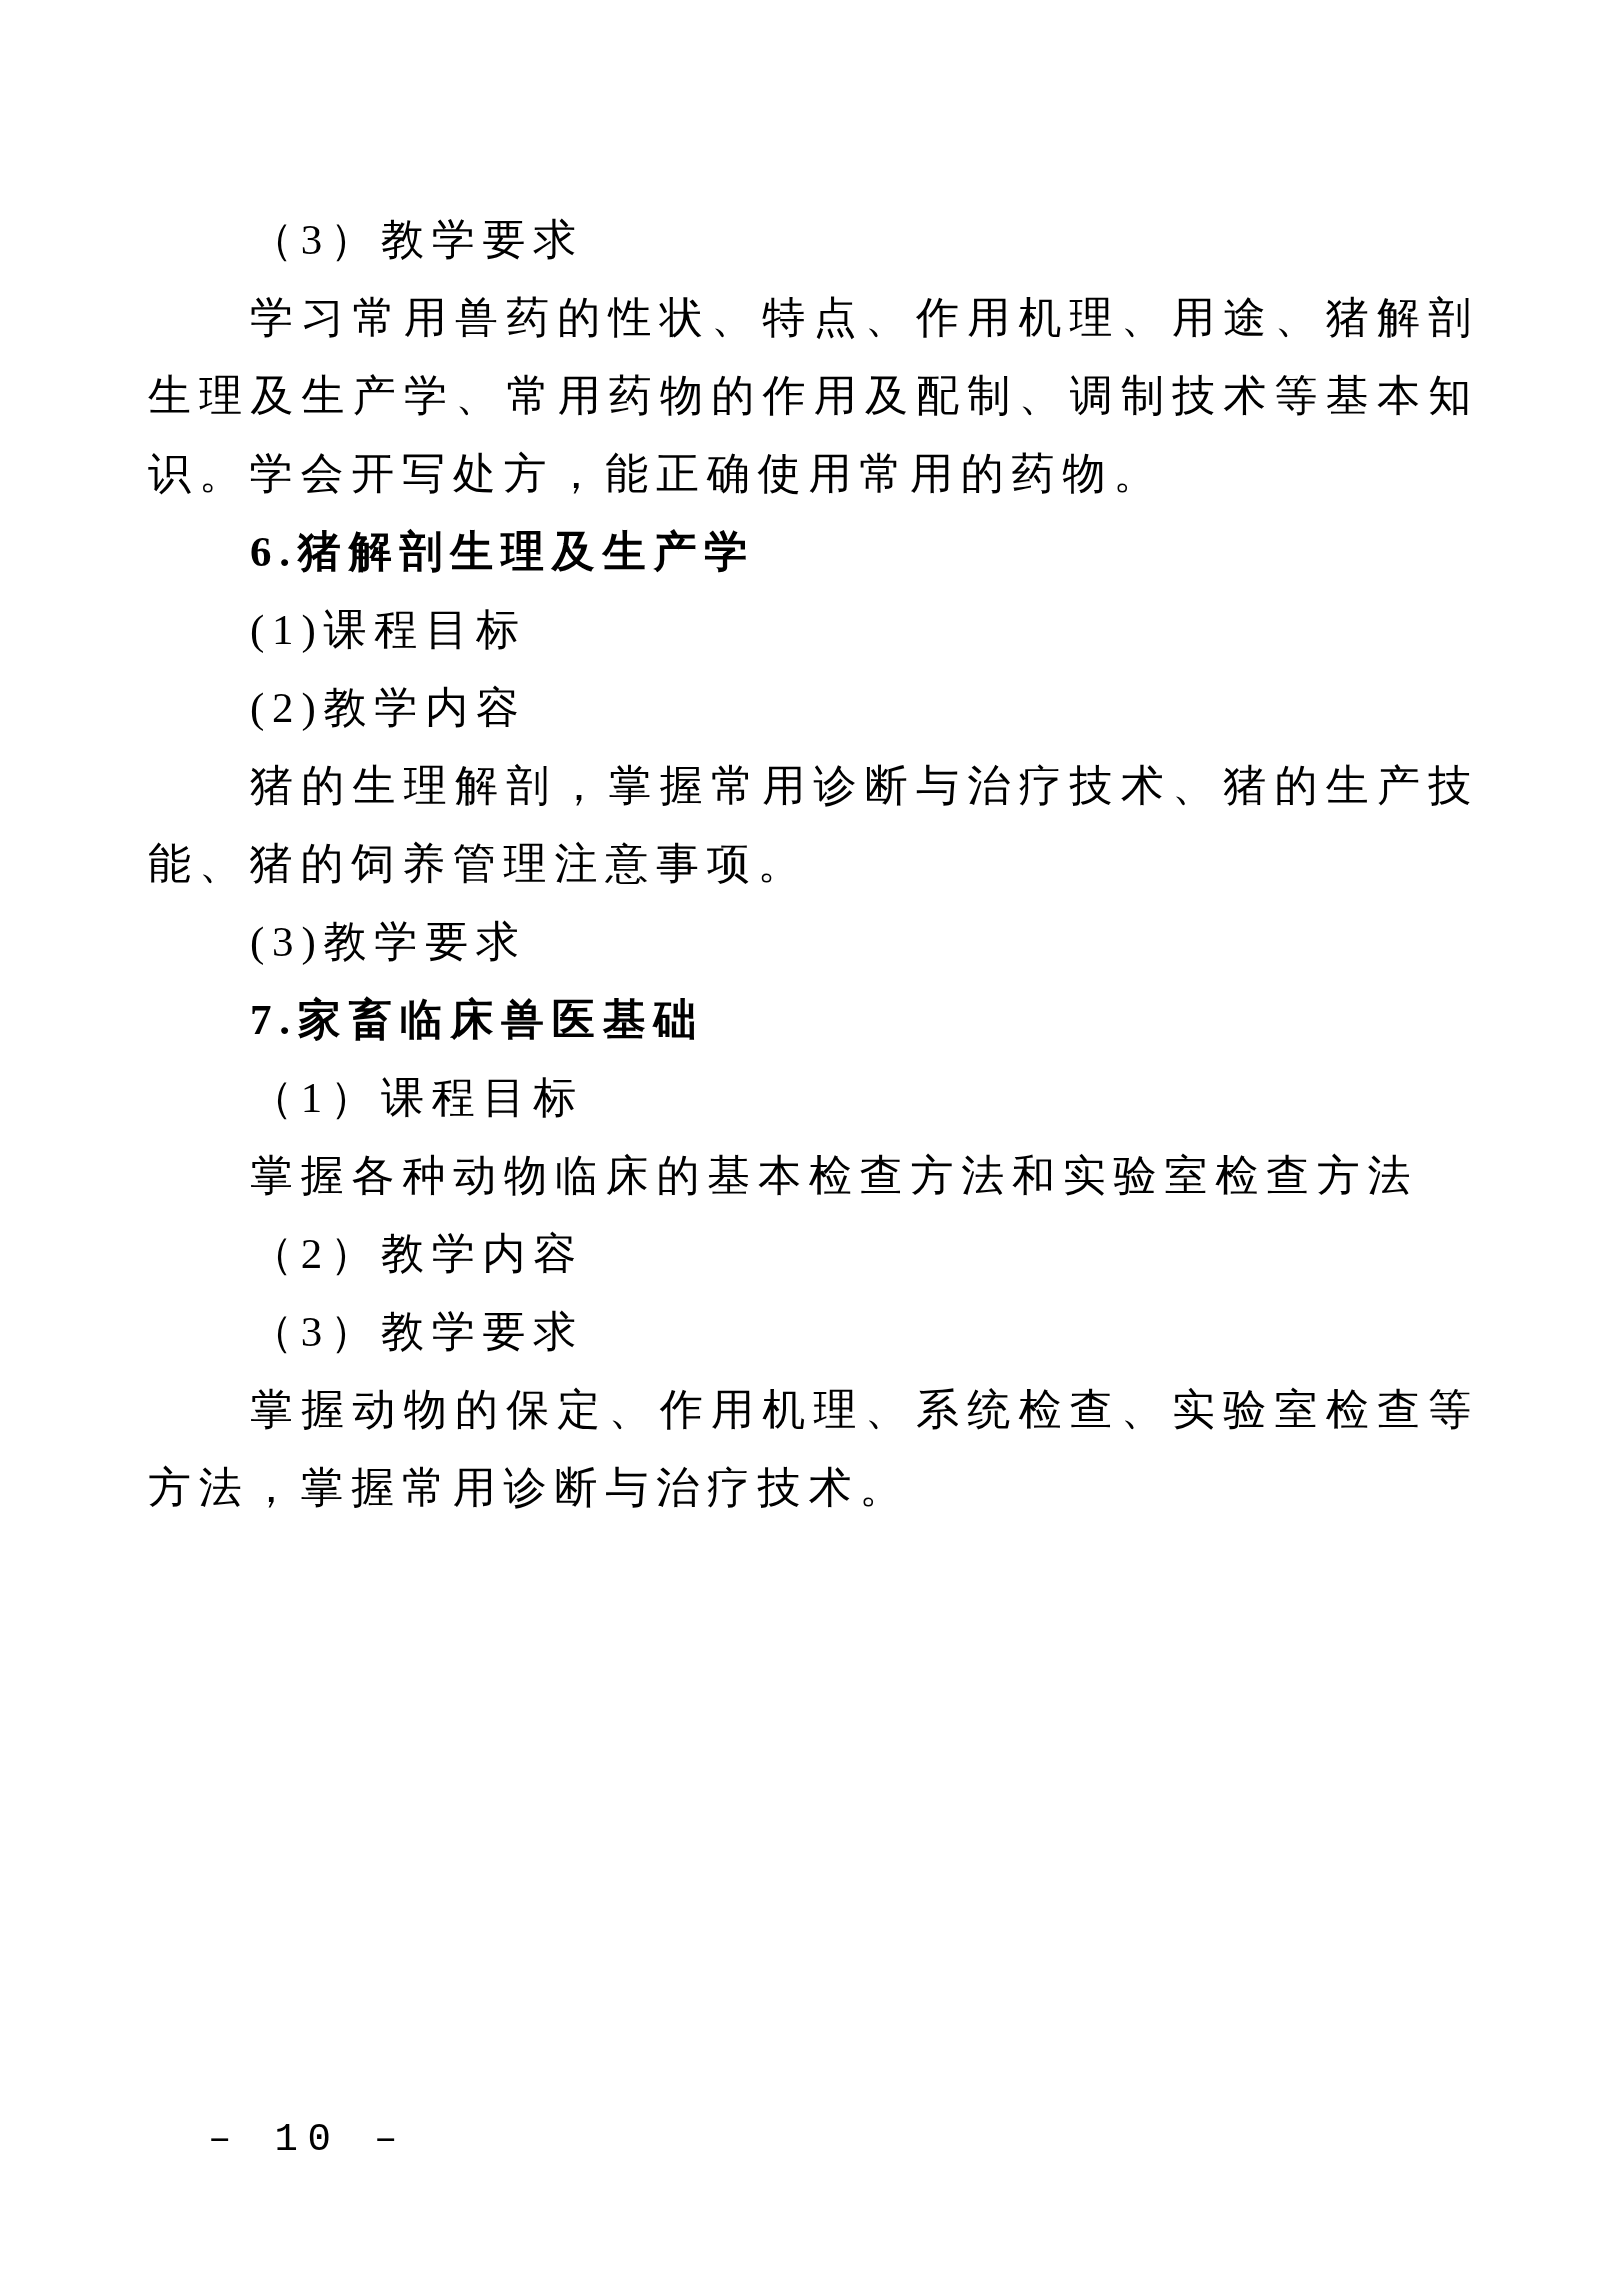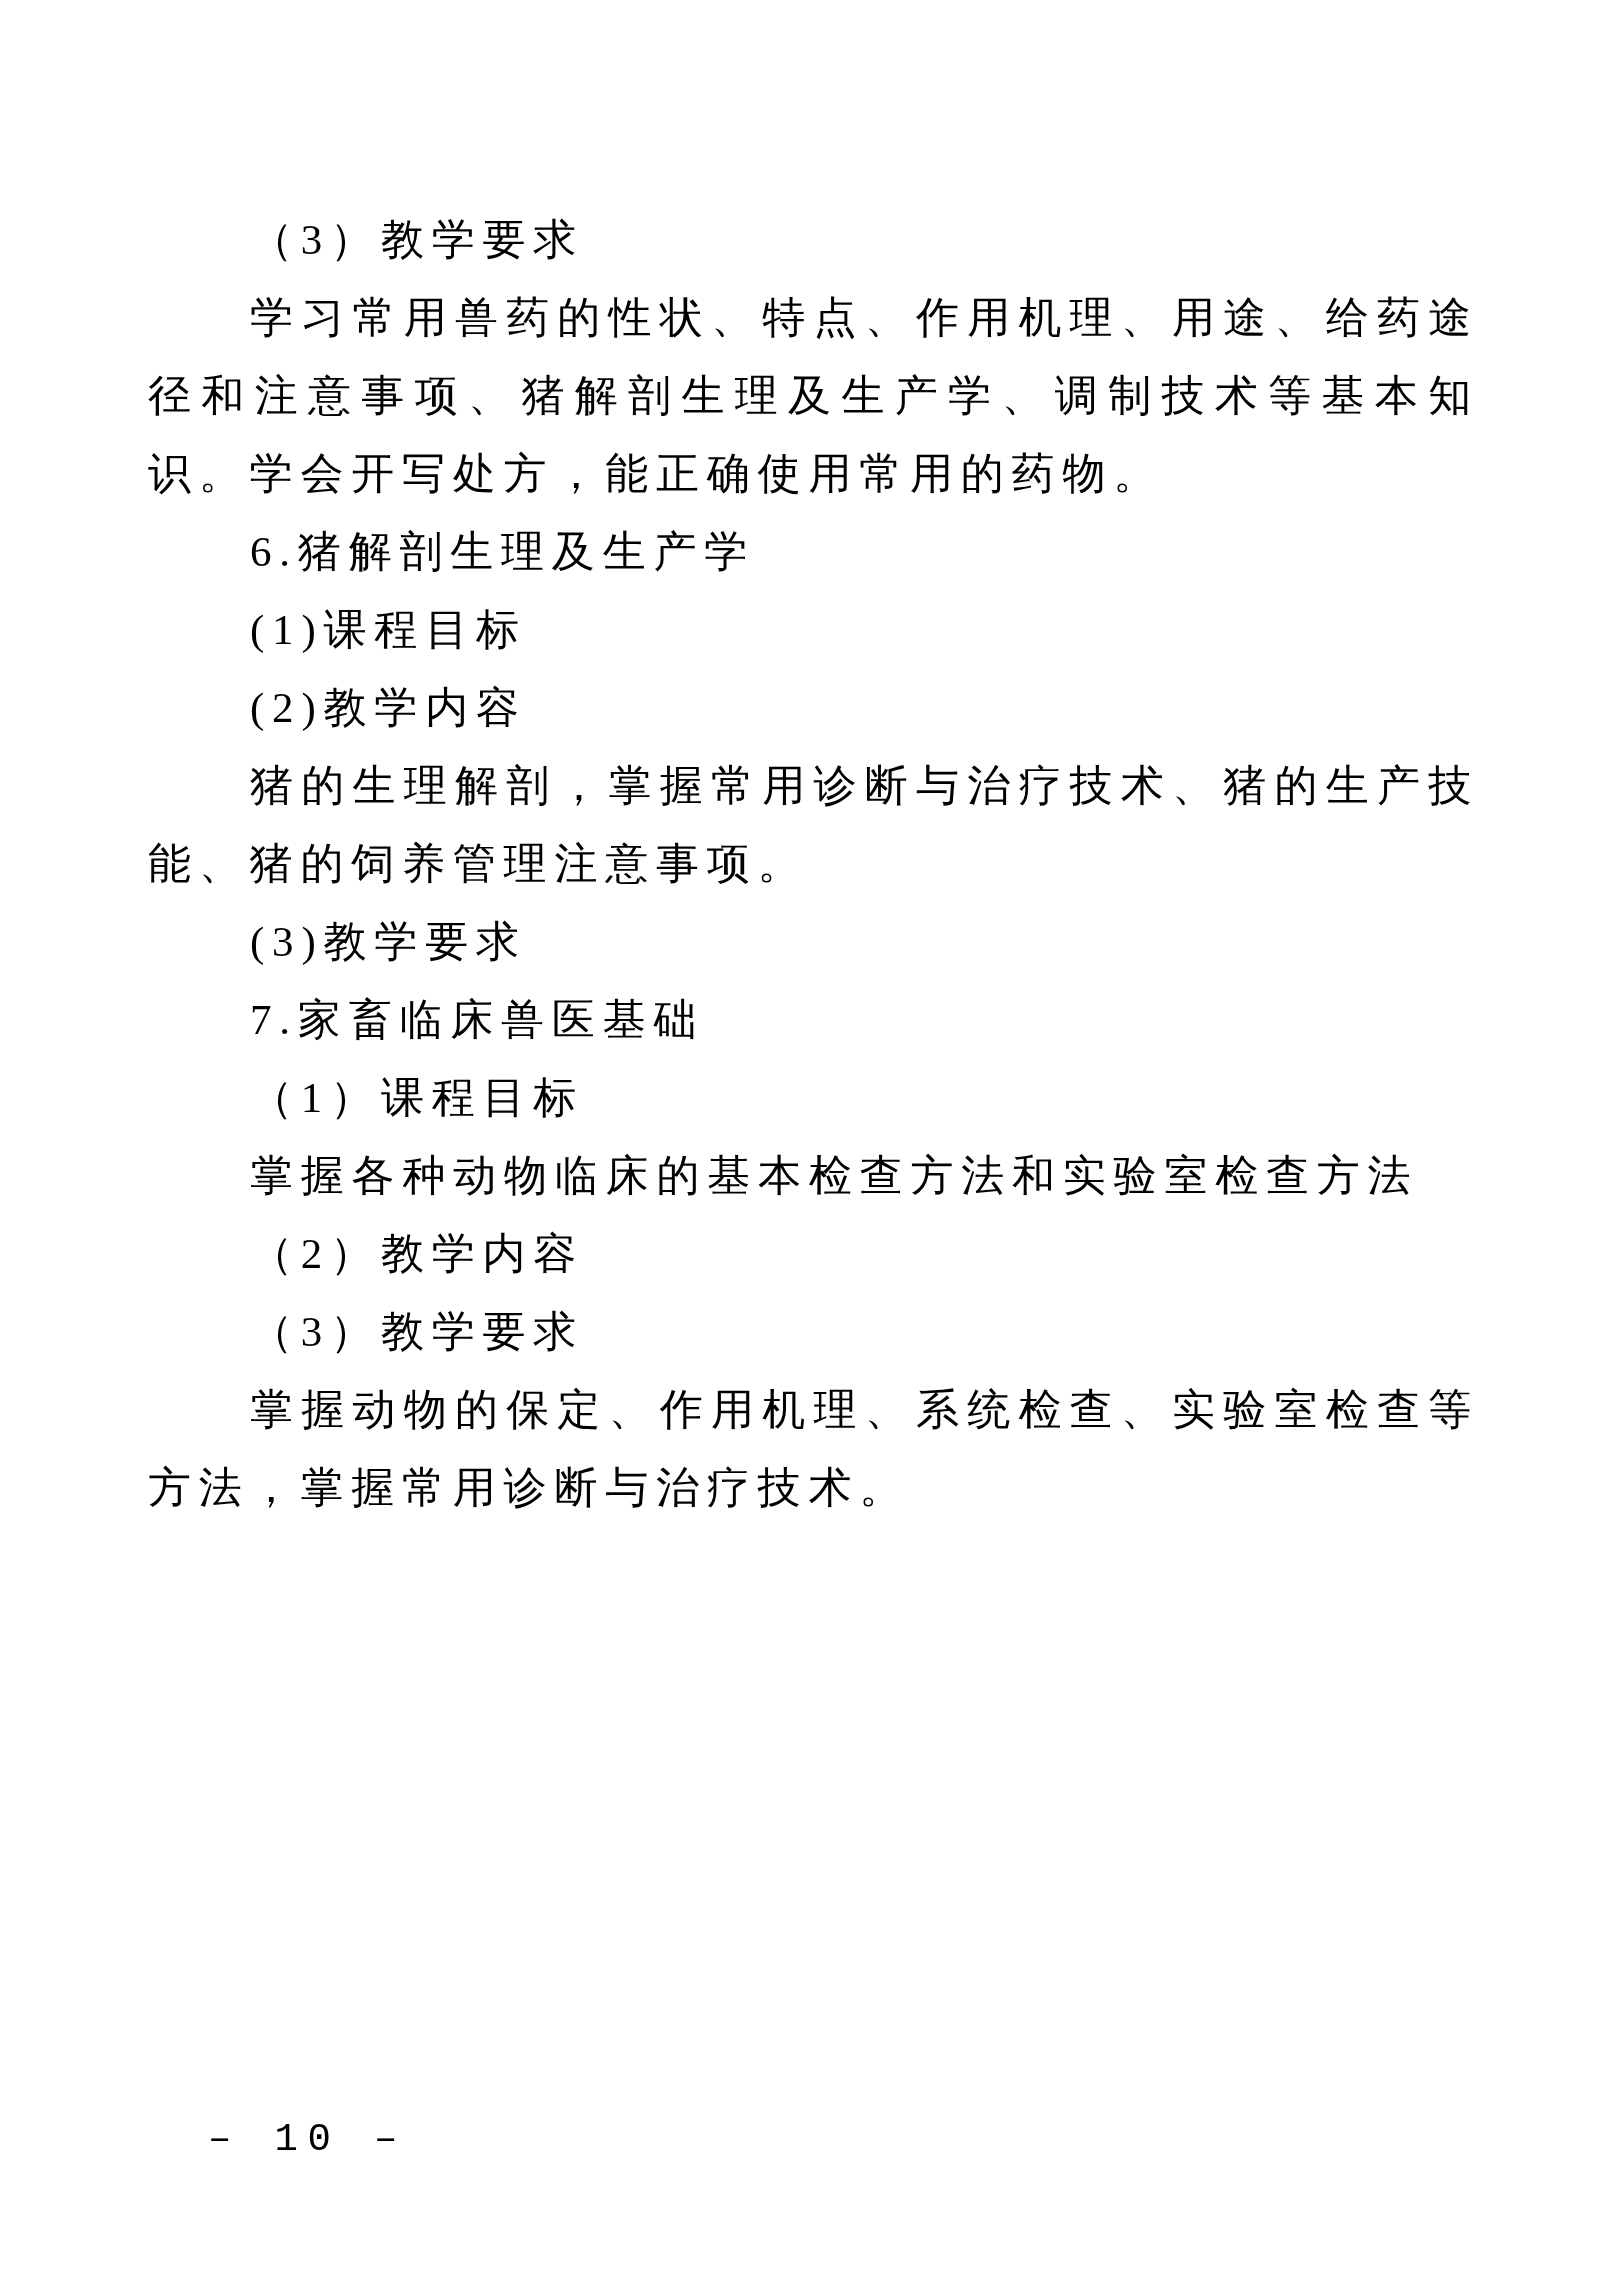--- a/index.html
+++ b/index.html
@@ -27,39 +27,39 @@
     letter-spacing: 7.8px;
     text-align: justify;
     text-justify: inter-character;
   }
   .content p {
     margin: 0;
     padding: 0;
     text-indent: 102px; 
   }
   .content p.bold {
-    font-weight: normal;
+    font-weight: bold;
   }
   .footer {
     position: absolute;
     left: 208px;
     top: 2117px;
     font-size: 39px;
     line-height: 47px;
     letter-spacing: 9.8px;
     font-family: Liberation Mono, monospace;
   }
 </style>
 </head>
 <body>
 
 <div class="page">
   <div class="content">
     <p>（3）教学要求</p>
-    <p>学习常用兽药的性状、特点、作用机理、用途、给药途径和注意事项、猪解剖生理及生产学、调制技术等基本知识。学会开写处方，能正确使用常用的药物。</p>
+    <p>学习常用兽药的性状、特点、作用机理、用途、猪解剖生理及生产学、常用药物的作用及配制、调制技术等基本知识。学会开写处方，能正确使用常用的药物。</p>
     <p class="bold">6.猪解剖生理及生产学</p>
     <p>(1)课程目标</p>
     <p>(2)教学内容</p>
     <p>猪的生理解剖，掌握常用诊断与治疗技术、猪的生产技能、猪的饲养管理注意事项。</p>
     <p>(3)教学要求</p>
     <p class="bold">7.家畜临床兽医基础</p>
     <p>（1）课程目标</p>
     <p>掌握各种动物临床的基本检查方法和实验室检查方法</p>
     <p>（2）教学内容</p>
     <p>（3）教学要求</p>

